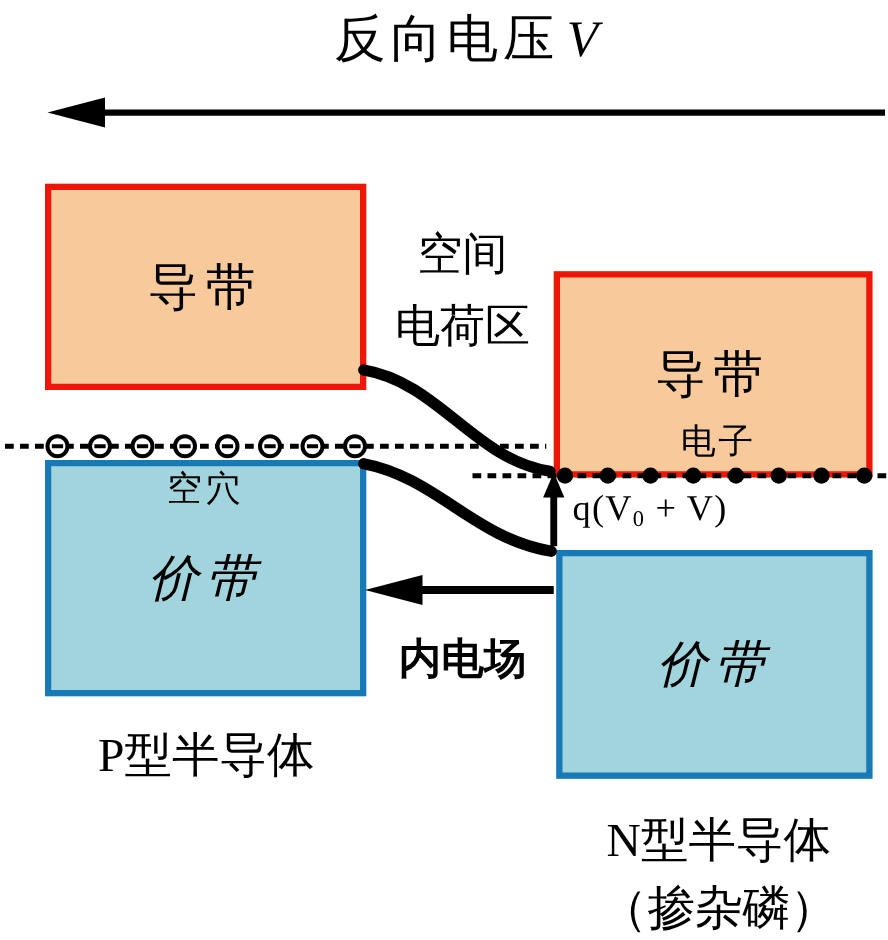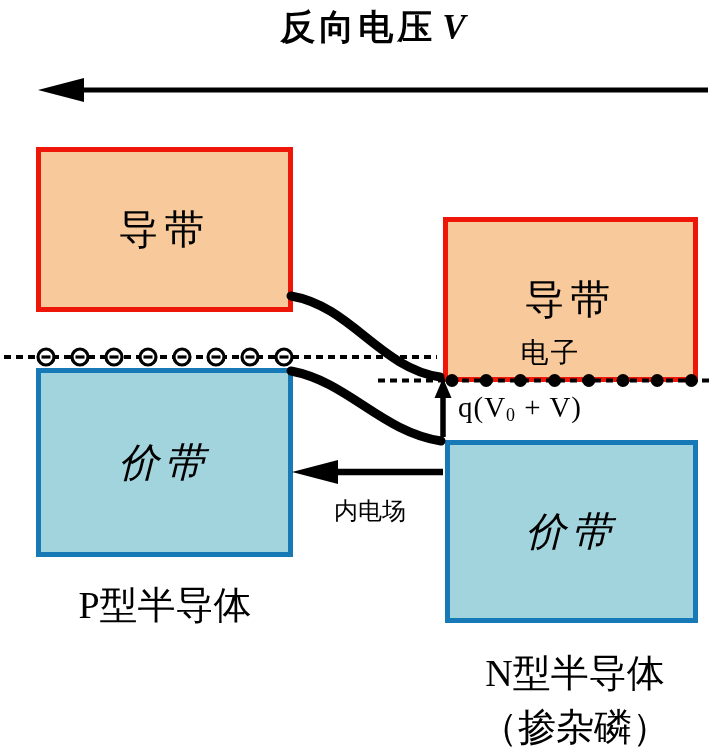--- a/index.html
+++ b/index.html
@@ -19,28 +19,28 @@
     font-size:40px;letter-spacing:6px;z-index:1;
   }
   .conduction{background:var(--conduction-fill);border:5px solid var(--conduction-border);margin-top:16px;}
   .valence{background:var(--valence-fill);border:5px solid var(--valence-border);font-style:italic;}
   .p-conduction{left:36px;top:131px;width:257px;height:165px;}
   .n-conduction{left:443px;top:201px;width:255px;height:165px;}
   .p-valence{left:36px;top:368px;width:257px;height:189px;}
   .n-valence{left:445px;top:440px;width:253px;height:183px;}
   .overlay{position:absolute;left:0;top:0;z-index:5;pointer-events:none;}
   .lbl{position:absolute;z-index:6;text-align:center;white-space:nowrap;}
-  .title{left:373px;top:4px;transform:translateX(-50%);font-size:35px;letter-spacing:4px;font-weight:bold;}
+  .title{left:373px;top:4px;transform:translateX(-50%);font-size:41px;letter-spacing:4px;}
   .title .var{font-style:italic;letter-spacing:0;padding-left:6px;}
   .space-charge{left:300px;top:174px;width:140px;font-size:36px;line-height:58px;}
   .holes-lbl{left:36px;top:372px;width:257px;font-size:28px;letter-spacing:3px;}
-  .electrons-lbl{left:443px;top:334px;width:215px;font-size:28px;letter-spacing:2px;}
+  .electrons-lbl{left:467px;top:334px;width:215px;font-size:28px;letter-spacing:2px;}
   .formula{left:458px;top:391px;font-size:29px;letter-spacing:1px;}
   .formula .sub{font-size:0.62em;vertical-align:-0.25em;}
-  .field-lbl{left:300px;top:484px;width:140px;font-size:24px;line-height:55px;}
+  .field-lbl{left:300px;top:500px;width:140px;font-size:34px;line-height:55px;font-weight:bold;}
   .p-type{left:20px;top:579px;width:290px;font-size:38px;line-height:53px;}
   .n-type{left:430px;top:646px;width:290px;font-size:38px;line-height:54px;}
   .dash-line{stroke:var(--ink);stroke-width:4;stroke-dasharray:7 5;fill:none;}
   .curve{stroke:var(--ink);stroke-width:9;fill:none;stroke-linecap:round;}
   .shaft{stroke:var(--ink);fill:none;}
   .head{fill:var(--ink);stroke:none;}
   .hole{fill:#ffffff;stroke:var(--ink);stroke-width:3.2;}
   .hole-dash{stroke:var(--ink);stroke-width:3.2;}
   .electron{fill:var(--ink);stroke:none;}
 </style>
@@ -114,21 +114,26 @@
         <circle cx="623" cy="380.5" r="6.5" class="electron"></circle>
         <circle cx="657.2" cy="380.5" r="6.5" class="electron"></circle>
         <circle cx="691.4000000000001" cy="380.5" r="6.5" class="electron"></circle>
       </g>
   </svg>
 
   <div class="lbl title">
     <span>反向电压</span><span class="var">V</span>
   </div>
 
+  <div class="lbl space-charge">
+    <div>空间</div>
+    <div>电荷区</div>
+  </div>
 
+  <div class="lbl holes-lbl">空穴</div>
   <div class="lbl electrons-lbl">电子</div>
 
   <div class="lbl formula">
     <span>q(V</span><span class="sub">0</span><span> + V)</span>
   </div>
 
   <div class="lbl field-lbl">
     <div>内电场</div>
   </div>
 

